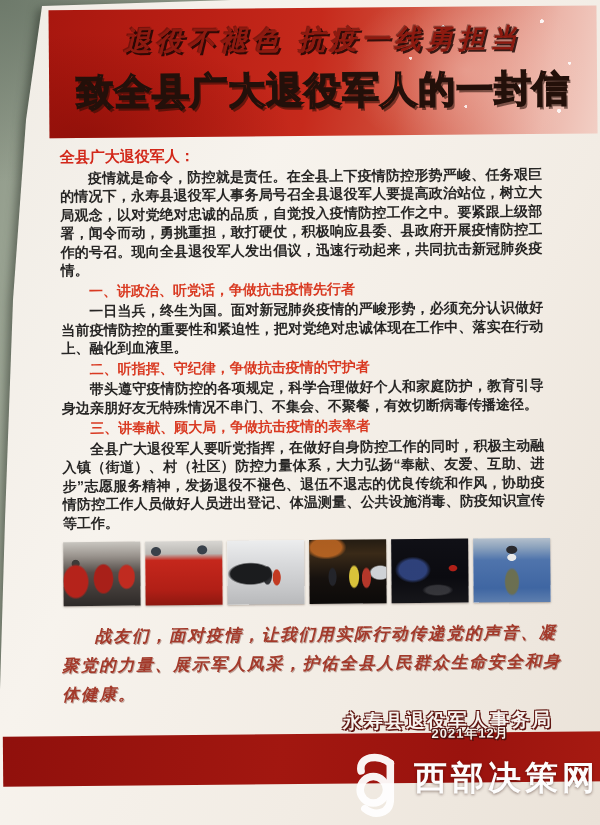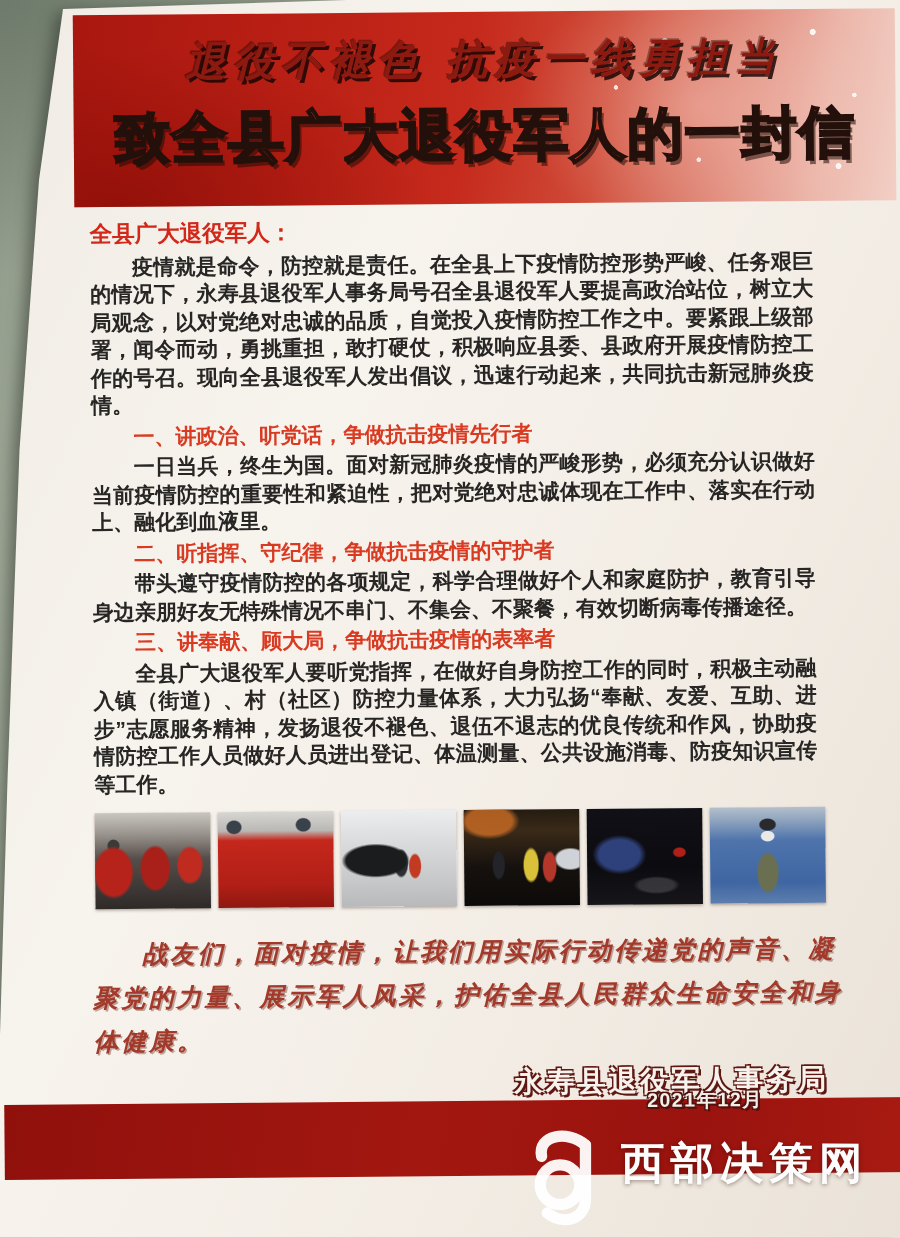--- a/index.html
+++ b/index.html
@@ -120,21 +120,21 @@
   .date{
     position:absolute;top:-8px;right:108px;font-size:13px;font-weight:900;letter-spacing:1px;color:#f2efe9;
     text-shadow:1.5px 1.5px 0 #4f120e, -1px -1px 0 #4f120e, 1px -1px 0 #4f120e, -1px 1px 0 #4f120e;
   }
 
   
   .watermark{position:absolute;left:346px;top:750px;width:250px;display:flex;align-items:flex-start;z-index:9;}
   .wm-logo{width:66px;height:72px;flex:0 0 auto;margin-right:2px;}
   .wm-text{padding-top:6px;}
   .wm-name{
-    font-family:"DejaVu Serif",serif;font-weight:900;font-size:29px;letter-spacing:4px;color:#fdfdfd;
+    font-family:"DejaVu Serif",serif;font-weight:900;font-size:33px;letter-spacing:4px;color:#fdfdfd;
     text-shadow:0 1px 3px rgba(40,10,5,.45);white-space:nowrap;
   }
   .wm-url{font-family:"DejaVu Serif",serif;font-size:15.5px;letter-spacing:1px;color:#f4f2f0;margin-top:2px;
     text-shadow:0 1px 2px rgba(40,10,5,.4);}
 </style>
 </head>
 <body>
 
 <div class="paper-wrap">
   <div class="paper">

